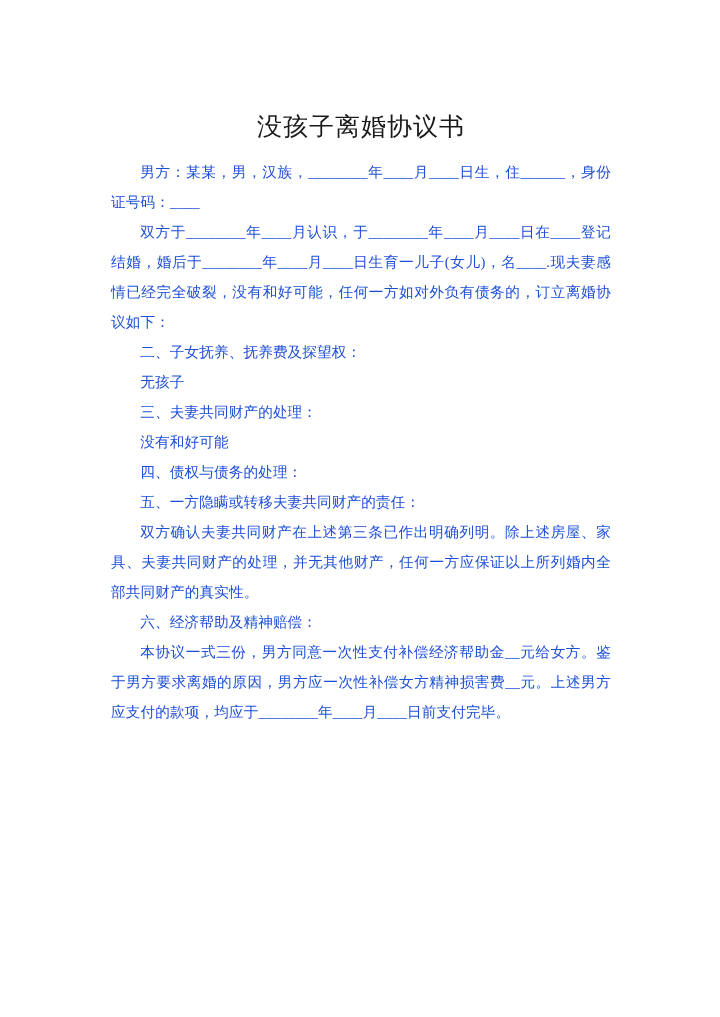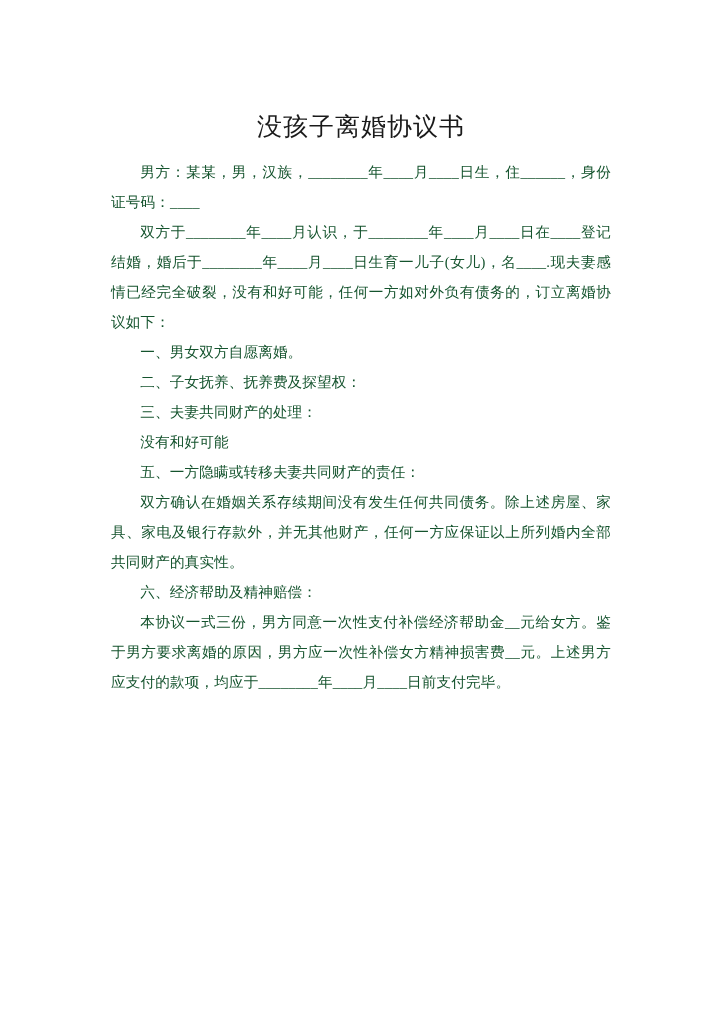--- a/index.html
+++ b/index.html
@@ -41,21 +41,21 @@
     color: #1a1a1a;
     font-family: "Liberation Serif", "DejaVu Serif", serif;
   }
   .para {
     font-size: 14.6px;
     line-height: 30px;
     text-align: justify;
     text-justify: inter-ideograph;
     margin: 0;
     text-indent: 2em;
-    color: #14532d;
+    color: #1d4ed8;
     letter-spacing: 0.15px;
     word-break: break-all;
   }
   .para.first-para {
     margin-top: 13px;
   }
   .para.item {
     text-indent: 2em;
   }
 </style>
@@ -65,34 +65,35 @@
 <div class="page">
   <div class="doc-body">
 
     <h1 class="doc-title">没孩子离婚协议书</h1>
 
     <p class="para first-para">男方：某某，男，汉族，________年____月____日生，住______，身份证号码：____</p>
 
 
     <p class="para">双方于________年____月认识，于________年____月____日在____登记结婚，婚后于________年____月____日生育一儿子(女儿)，名____.现夫妻感情已经完全破裂，没有和好可能，任何一方如对外负有债务的，订立离婚协议如下：</p>
 
-    <p class="para item">一、男女双方自愿离婚。</p>
 
     <p class="para item">二、子女抚养、抚养费及探望权：</p>
 
+    <p class="para item">无孩子</p>
 
     <p class="para item">三、夫妻共同财产的处理：</p>
 
     <p class="para item">没有和好可能</p>
 
+    <p class="para item">四、债权与债务的处理：</p>
 
 
     <p class="para item">五、一方隐瞒或转移夫妻共同财产的责任：</p>
 
-    <p class="para">双方确认在婚姻关系存续期间没有发生任何共同债务。除上述房屋、家具、家电及银行存款外，并无其他财产，任何一方应保证以上所列婚内全部共同财产的真实性。</p>
+    <p class="para">双方确认夫妻共同财产在上述第三条已作出明确列明。除上述房屋、家具、夫妻共同财产的处理，并无其他财产，任何一方应保证以上所列婚内全部共同财产的真实性。</p>
 
     <p class="para item">六、经济帮助及精神赔偿：</p>
 
     <p class="para">本协议一式三份，男方同意一次性支付补偿经济帮助金__元给女方。鉴于男方要求离婚的原因，男方应一次性补偿女方精神损害费__元。上述男方应支付的款项，均应于________年____月____日前支付完毕。</p>
 
 
   </div>
 </div>
 
 </body></html>

